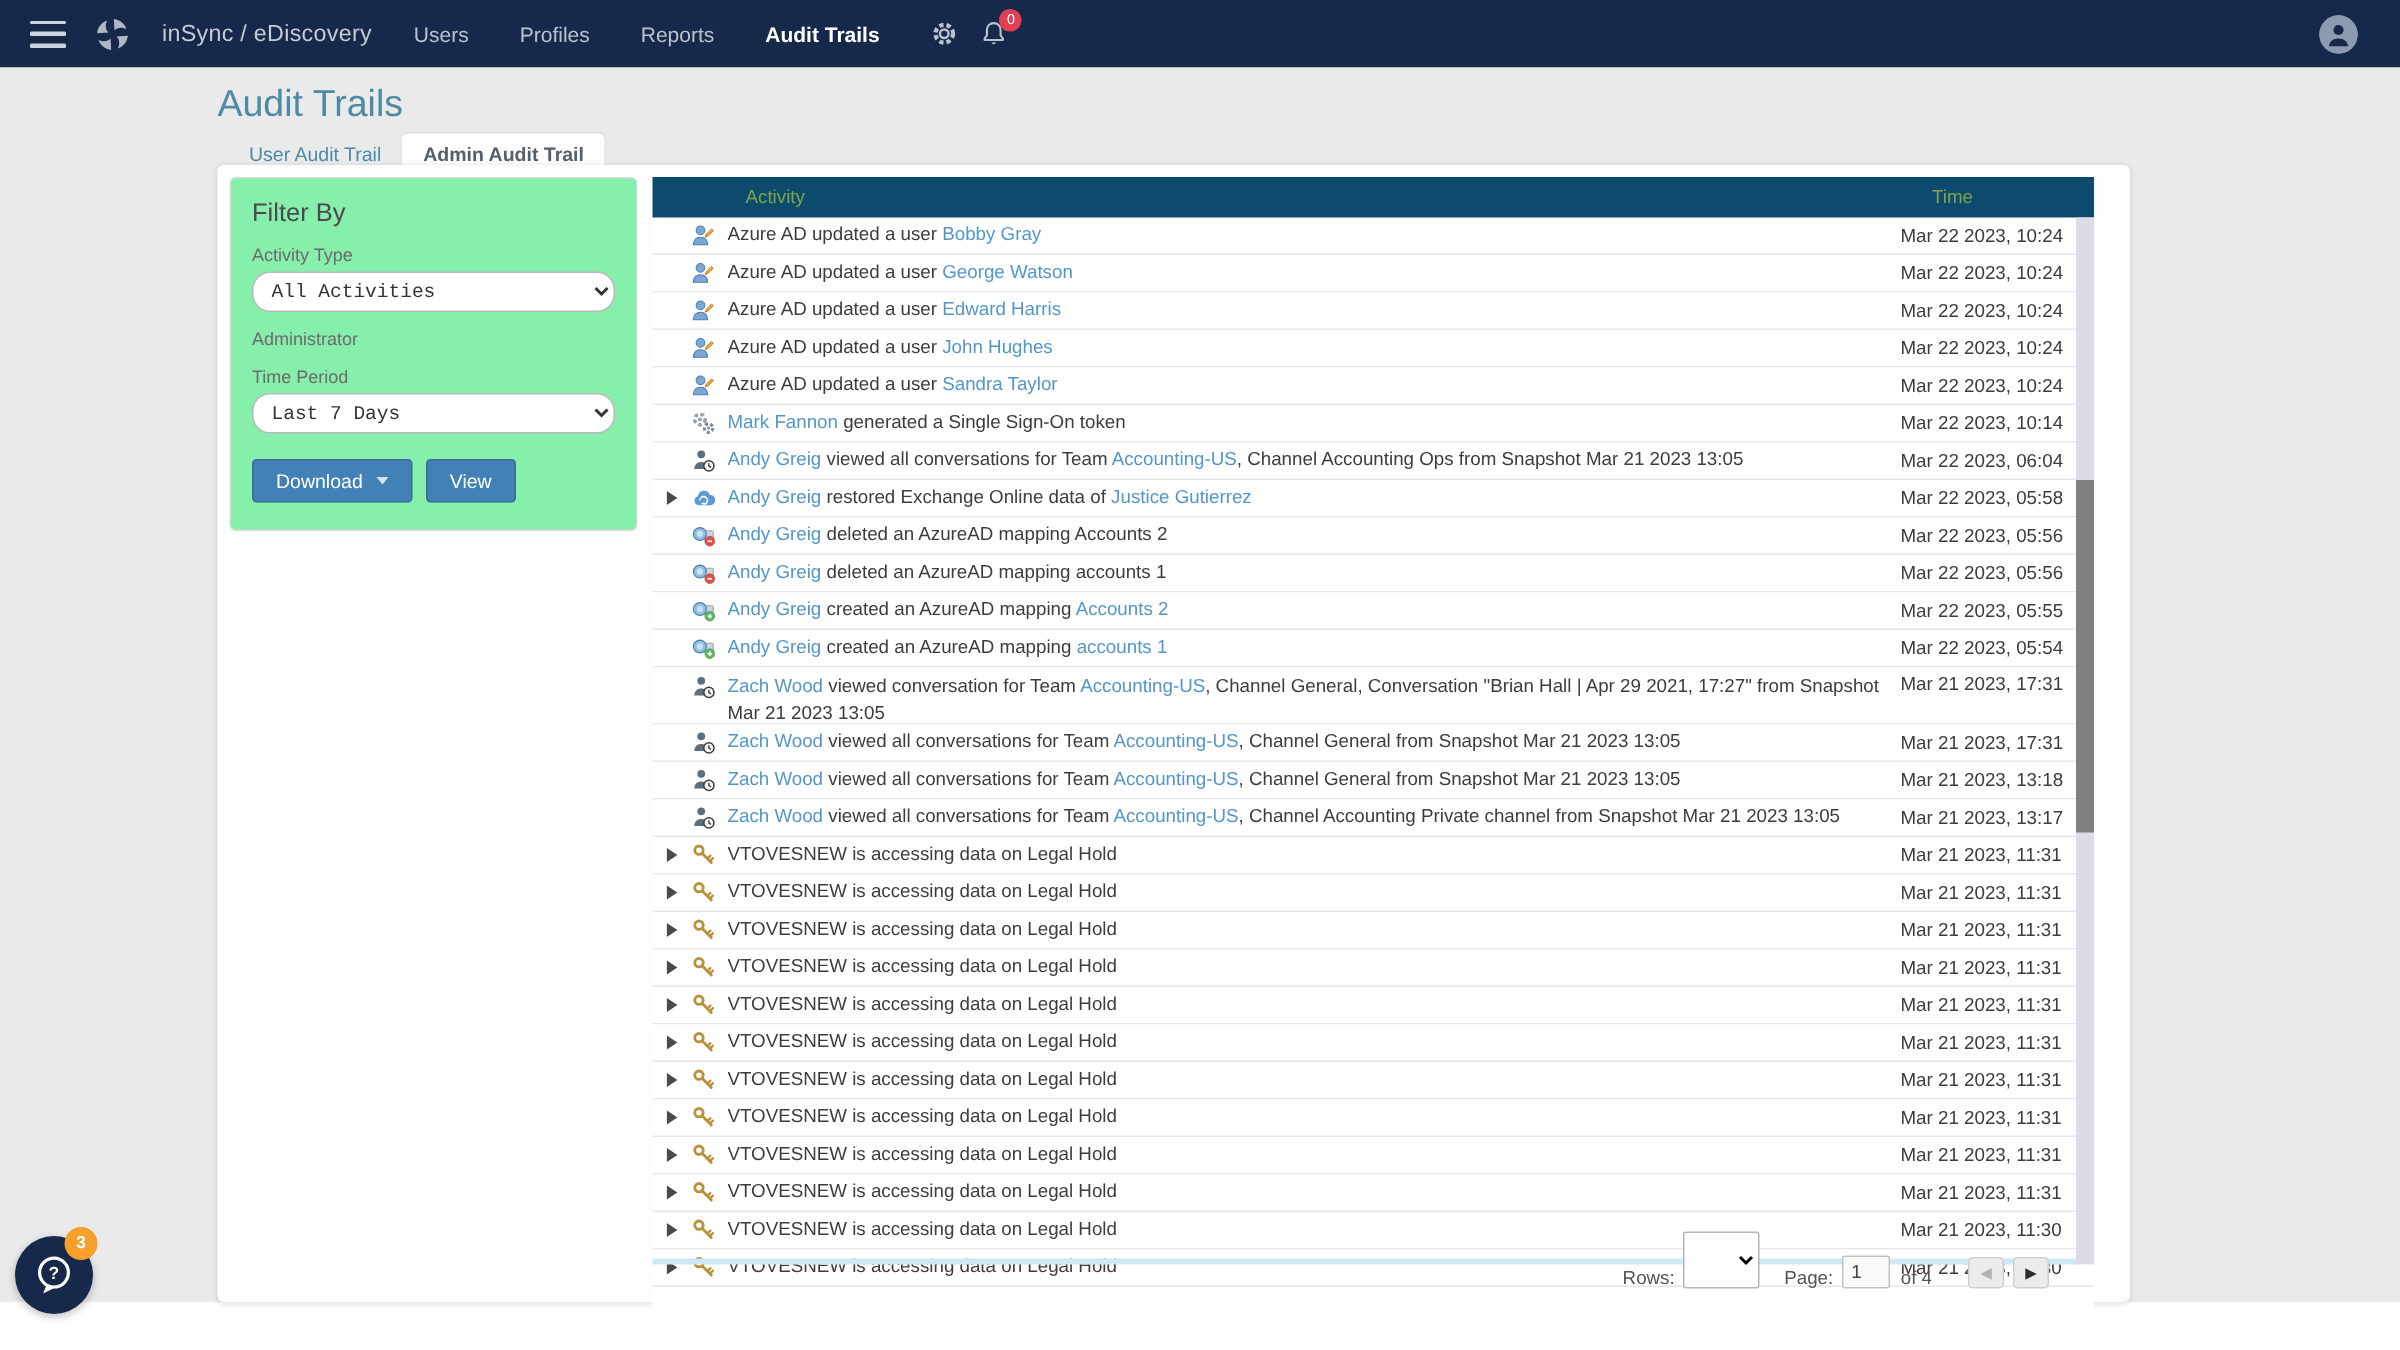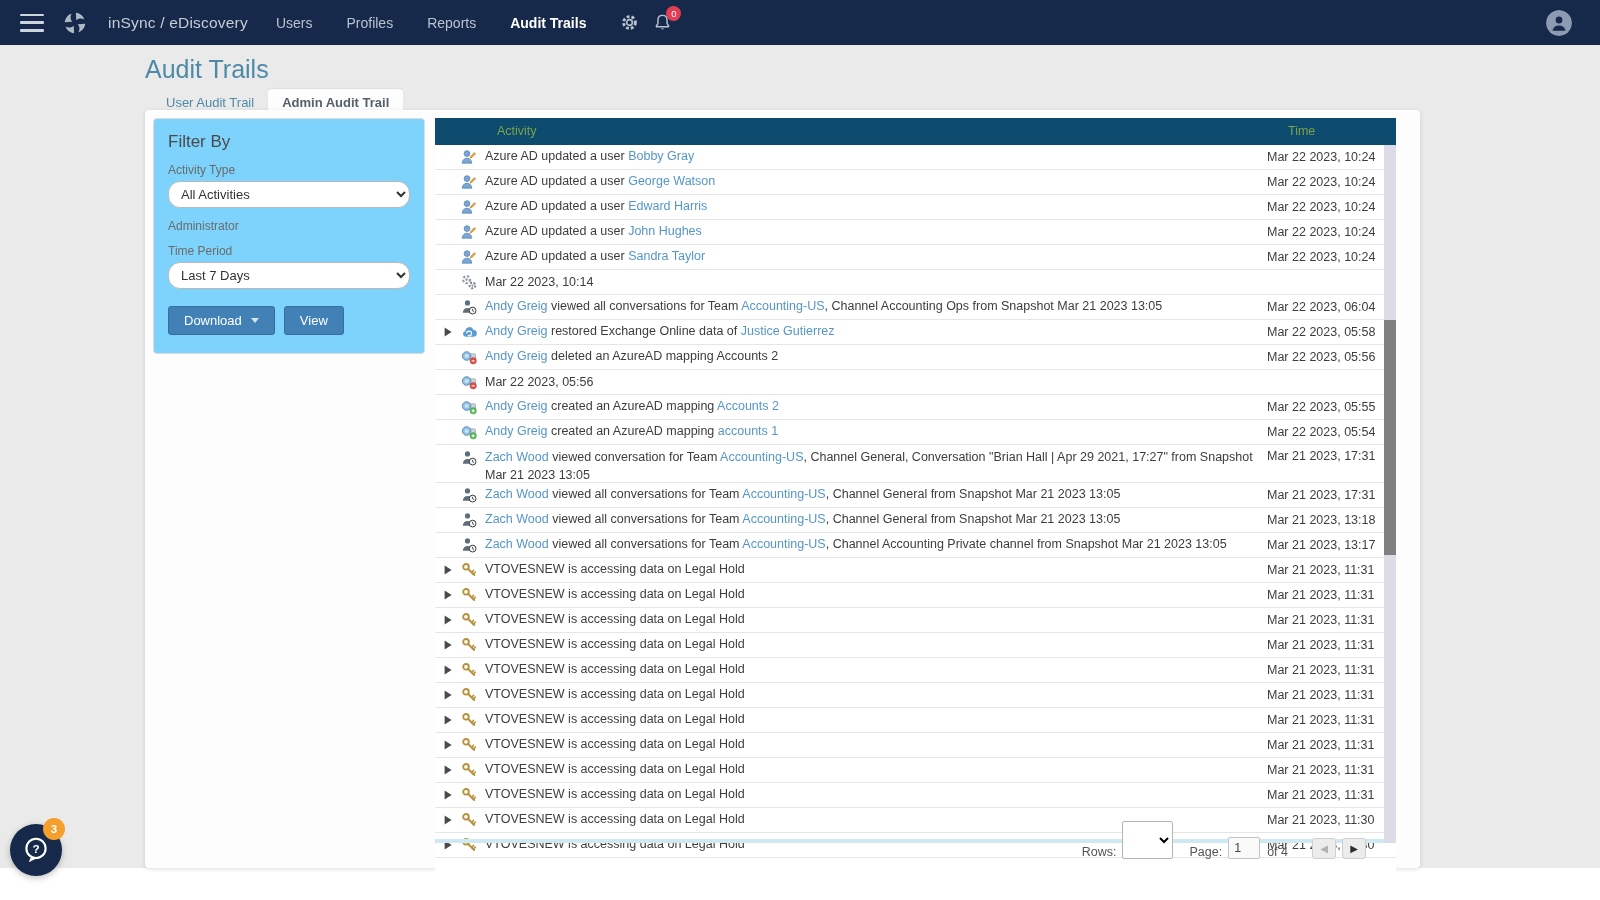--- a/index.html
+++ b/index.html
@@ -27,26 +27,26 @@
   .page-bg { position:absolute; top:45px; left:0; width:1600px; height:823px; background:#ebeaeb; }
   .page-title { position:absolute; left:145px; top:10px; font-size:25px; font-weight:500; color:#4d8aa6; }
   .tabs { position:absolute; left:152px; top:44px; display:flex; }
   .tab { padding:6px 14px 7px; font-size:13px; color:#4d8aa6; cursor:pointer; }
   .tab.active { background:#fdfdfd; color:#55606a; font-weight:700; border-radius:4px 4px 0 0; box-shadow:0 -1px 2px rgba(0,0,0,.06); }
 
   .card { position:absolute; left:145px; top:65px; width:1275px; height:758px; background:#fdfdfd;
           border-radius:4px; box-shadow:0 1px 4px rgba(0,0,0,.13); }
 
   
-  .filter { position:absolute; left:8px; top:8px; width:272px; background:#7dd3fc;
+  .filter { position:absolute; left:8px; top:8px; width:272px; background:#86efac;
             border:1px solid #dcdcdc; border-radius:4px; padding:13px 14px 18px; }
   .filter-title { font-size:17px; color:#4a4a4a; margin-bottom:2px; }
   .f-label { font-size:12px; color:#6b6b6b; margin:11px 0 4px; }
   .f-select { width:100%; height:27px; font-size:13px; color:#333; background:#fff;
-              border:1px solid #b9b9b9; border-radius:12px; padding:0 8px; font-family:Liberation Sans, sans-serif; }
+              border:1px solid #b9b9b9; border-radius:12px; padding:0 8px; font-family:Liberation Mono, monospace; }
   .btn-row { margin-top:17px; display:flex; gap:9px; }
   .btn { background:#4181b6; color:#fff; border:1px solid #376c9c; border-radius:3px;
          padding:6px 15px; font-size:13px; cursor:pointer; display:flex; align-items:center; font-family:"Liberation Sans",sans-serif; }
   .caret { display:inline-block; margin-left:9px; width:0; height:0;
            border-left:4.5px solid transparent; border-right:4.5px solid transparent; border-top:5px solid #d6e4f0; }
 
   
   .table { position:absolute; left:290px; top:8px; width:961px; height:725px; }
   .thead { position:relative; height:27px; background:#0c4a6e; }
   .thead span { position:absolute; top:6px; font-size:12.5px; color:#7ea34c; }
@@ -227,20 +227,21 @@
             <div class="row">
               <span class="cell-ex"></span>
               <span class="cell-ic">
                 <svg width="16" height="16" viewBox="0 0 16 16">
                   <circle cx="5.6" cy="5.6" r="3.5" fill="none" stroke="#98a1ab" stroke-width="2.3" stroke-dasharray="2.4 1.7"></circle>
                   <circle cx="5.6" cy="5.6" r="1.3" fill="#98a1ab"></circle>
                   <circle cx="11.4" cy="11.4" r="2.8" fill="none" stroke="#7d8893" stroke-width="2.1" stroke-dasharray="2 1.5"></circle>
                   <circle cx="11.4" cy="11.4" r="1" fill="#7d8893"></circle>
                 </svg>
               </span>
+              <span class="cell-tx"><a class="lnk">Mark Fannon</a><span> generated a Single Sign-On token</span></span>
               <span class="cell-tm">Mar 22 2023, 10:14</span>
             </div>
             <div class="row">
               <span class="cell-ex"></span>
               <span class="cell-ic">
                 <svg width="16" height="16" viewBox="0 0 16 16">
                   <circle cx="6.5" cy="3.9" r="2.6" fill="#5d6e7d"></circle>
                   <path d="M1.8 13.7c.2-3 2-4.7 4.7-4.7 2.6 0 4.4 1.7 4.6 4.7z" fill="#5d6e7d"></path>
                   <circle cx="11.6" cy="11.6" r="3.4" fill="#f5f5f5" stroke="#3c3c3c" stroke-width="1"></circle>
                   <path d="M11.6 9.9v1.8l1.4.9" stroke="#3c3c3c" stroke-width="0.9" fill="none"></path>
@@ -283,20 +284,21 @@
               <span class="cell-ex"></span>
               <span class="cell-ic">
                 <svg width="16" height="16" viewBox="0 0 16 16">
                   <rect x="7.5" y="4.8" width="7" height="6" rx="1" fill="#cfd4da" stroke="#9aa2ab" stroke-width="0.7"></rect>
                   <circle cx="5.6" cy="7" r="4.3" fill="#8fc0e4" stroke="#4f7eae" stroke-width="0.8"></circle>
                   <circle cx="5.6" cy="7" r="2.1" fill="#c9e2f2"></circle>
                   <circle cx="12.2" cy="11.8" r="3.2" fill="#e05248" stroke="#b13a32" stroke-width="0.5"></circle>
                   <rect x="10.7" y="11.3" width="3" height="1.1" fill="#fff"></rect>
                 </svg>
               </span>
+              <span class="cell-tx"><a class="lnk">Andy Greig</a><span> deleted an AzureAD mapping accounts 1</span></span>
               <span class="cell-tm">Mar 22 2023, 05:56</span>
             </div>
             <div class="row">
               <span class="cell-ex"></span>
               <span class="cell-ic">
                 <svg width="16" height="16" viewBox="0 0 16 16">
                   <rect x="7.5" y="4.8" width="7" height="6" rx="1" fill="#cfd4da" stroke="#9aa2ab" stroke-width="0.7"></rect>
                   <circle cx="5.6" cy="7" r="4.3" fill="#8fc0e4" stroke="#4f7eae" stroke-width="0.8"></circle>
                   <circle cx="5.6" cy="7" r="2.1" fill="#c9e2f2"></circle>
                   <circle cx="12.2" cy="11.8" r="3.2" fill="#5cb85c" stroke="#449d44" stroke-width="0.5"></circle>

